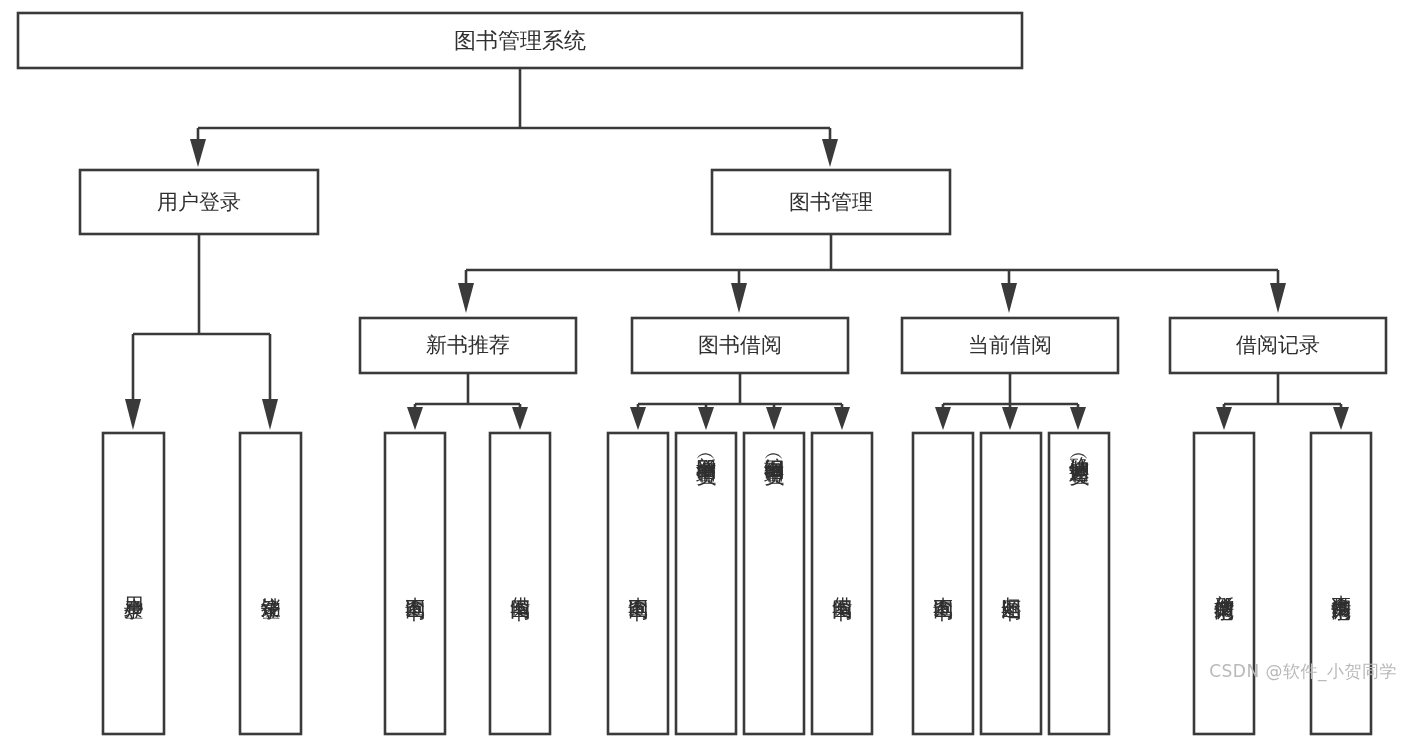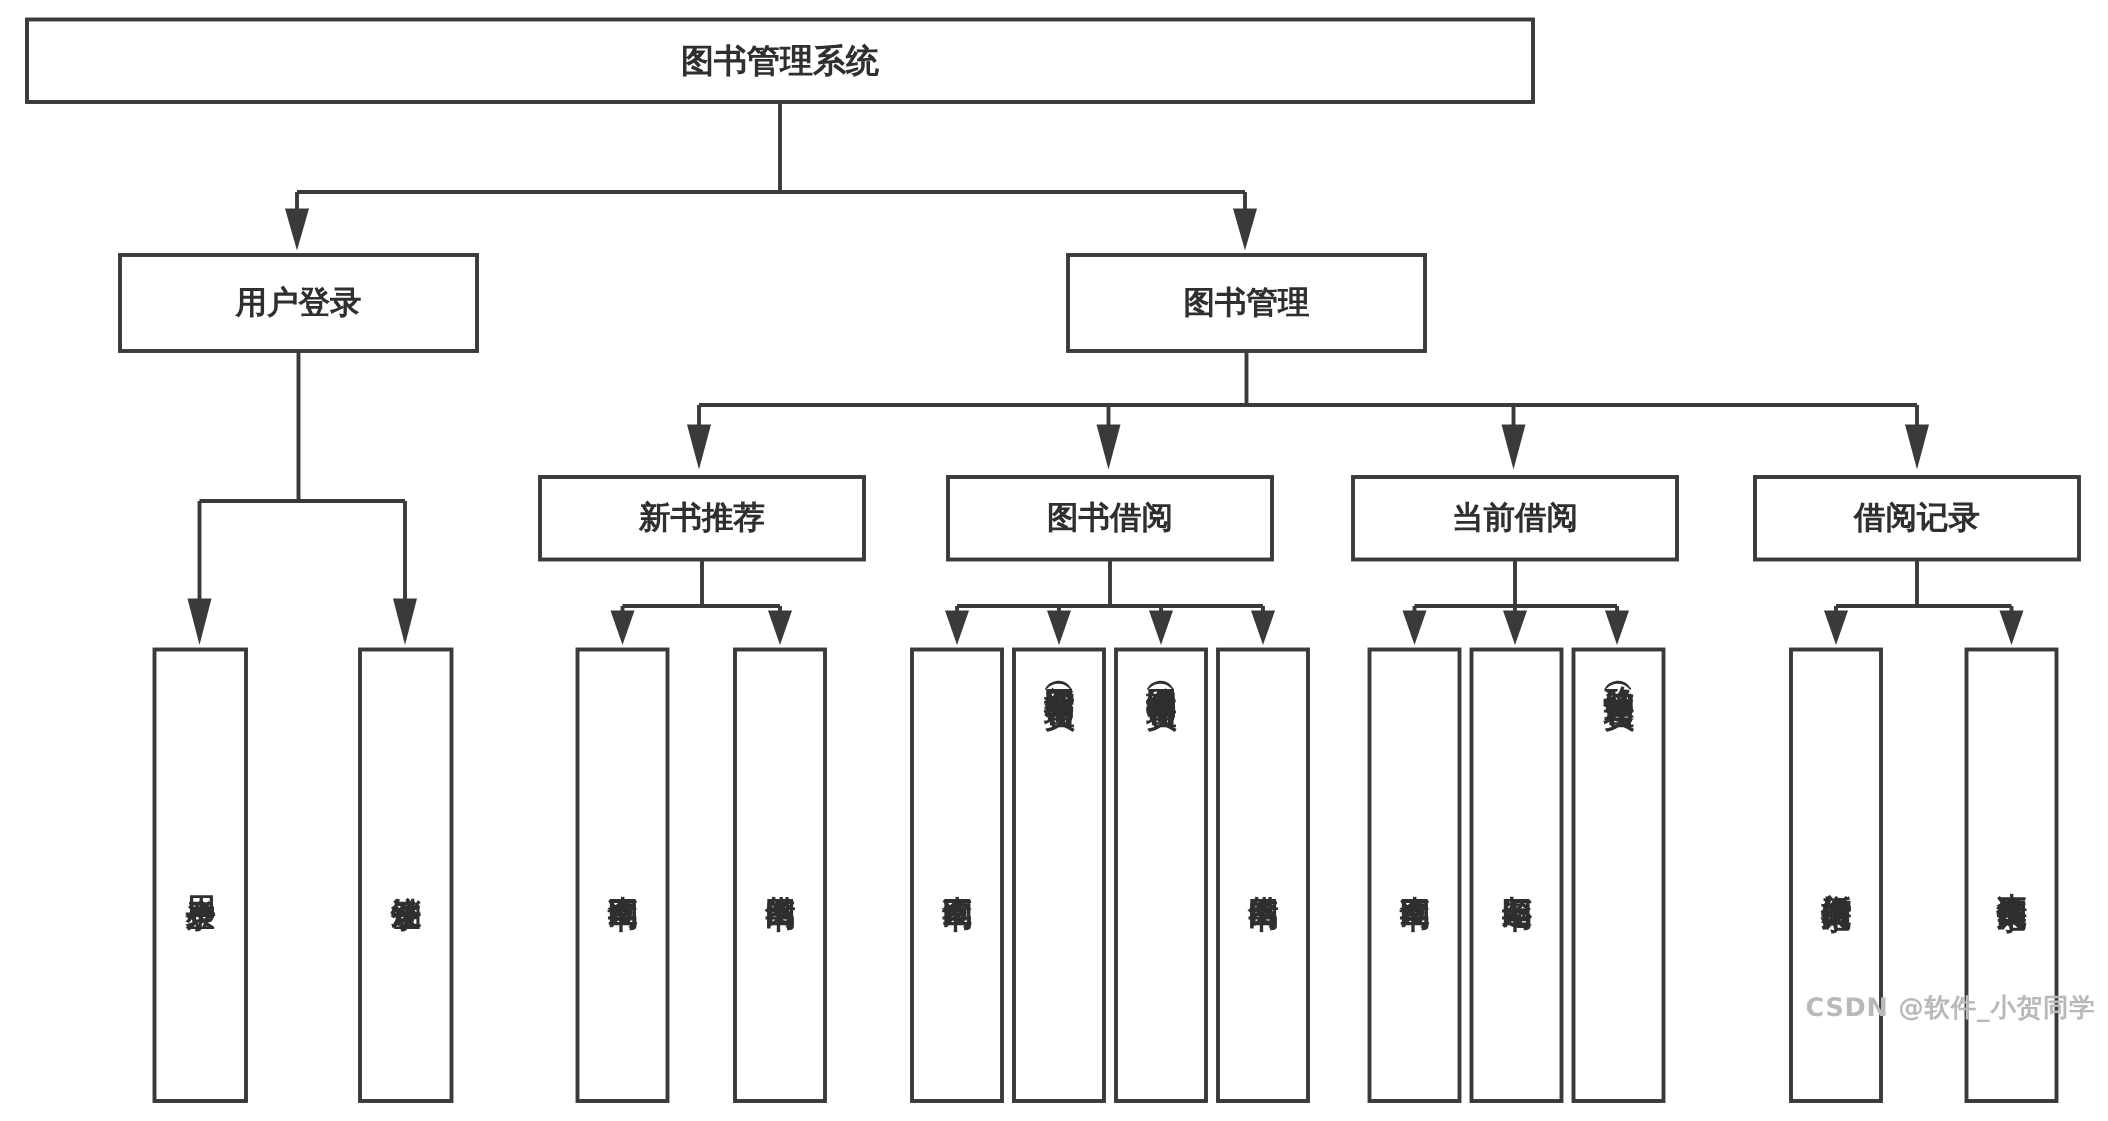--- a/index.html
+++ b/index.html
@@ -10,21 +10,20 @@
   body {
     width: 1405px;
     height: 747px;
     font-family: "DejaVu Sans", "Liberation Sans", sans-serif;
     overflow: hidden;
   }
   #diagram-root {
     position: relative;
     width: 1405px;
     height: 689px;
-    font-weight: bold;
   }
   svg.diagram {
     position: absolute;
     top: 0;
     left: 0;
     width: 1405px;
     height: 747px;
     display: block;
   }
   .node-box {

